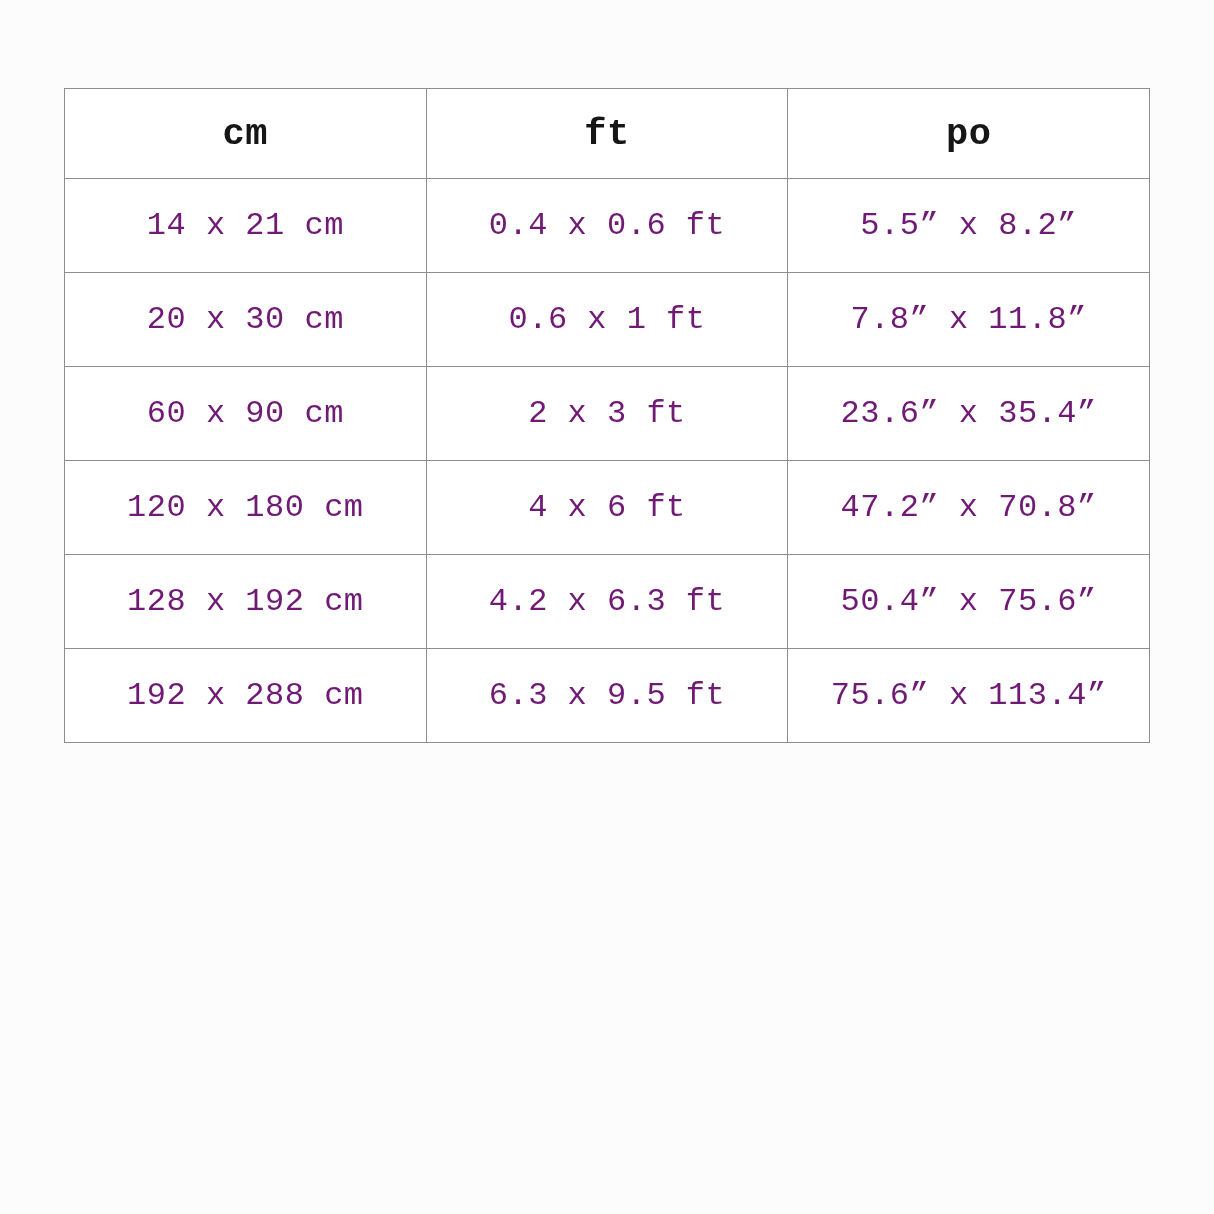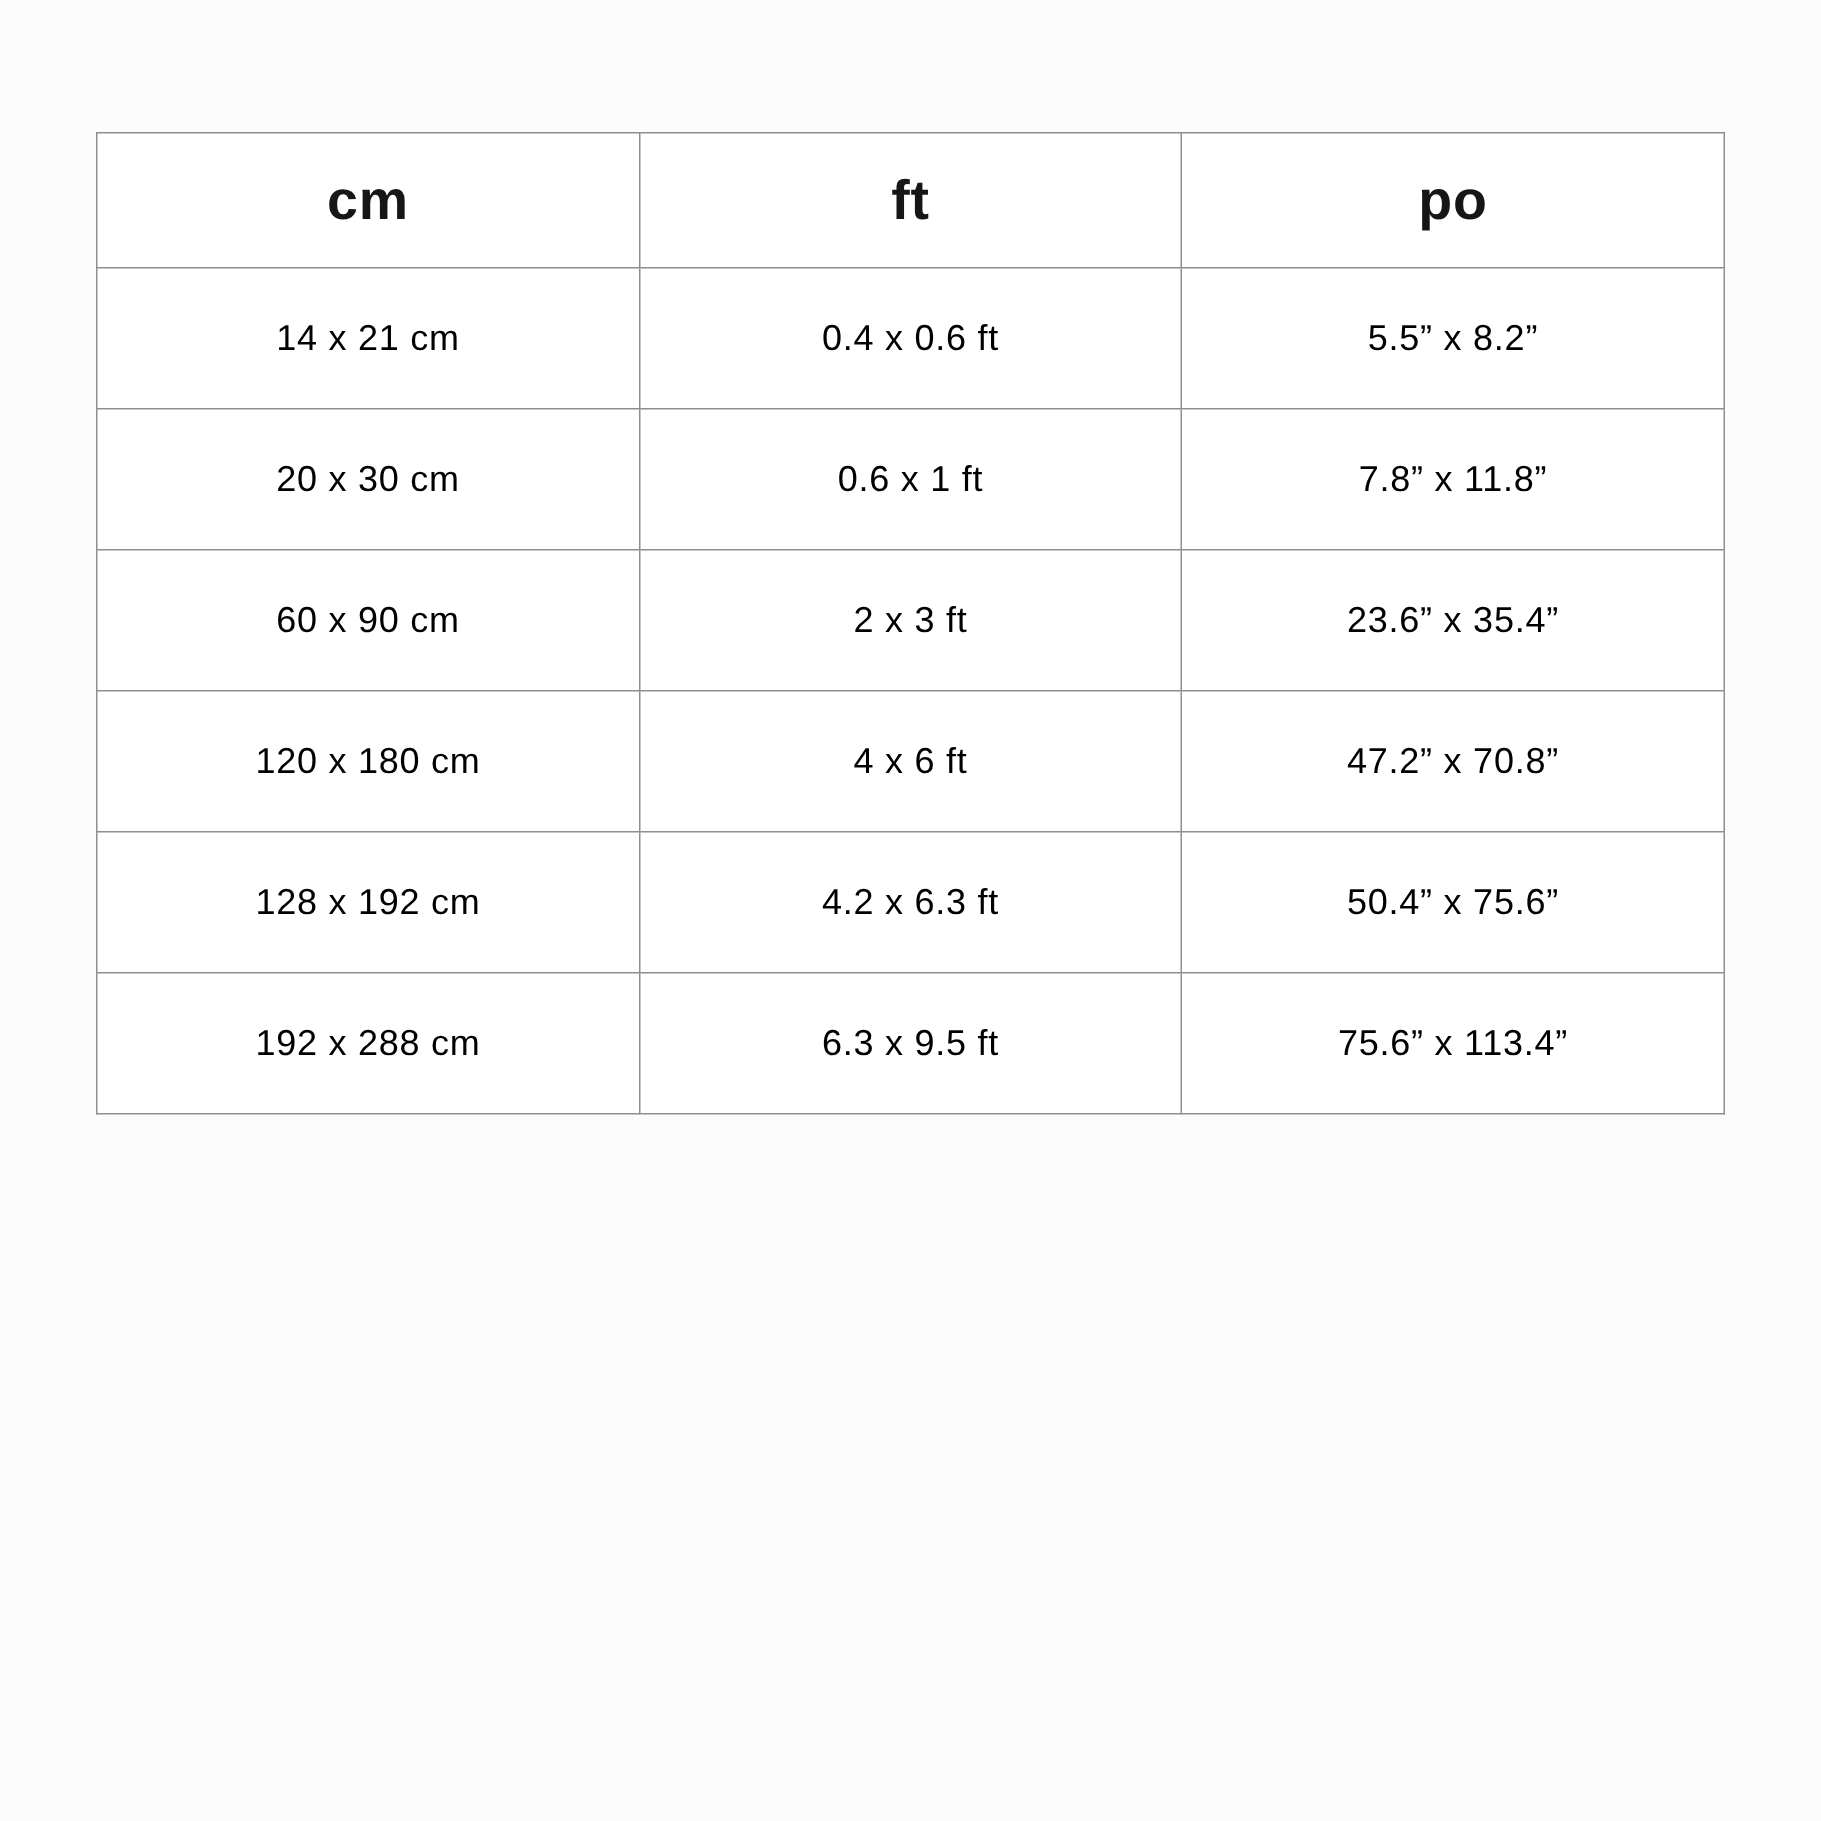--- a/index.html
+++ b/index.html
@@ -26,32 +26,33 @@
     table-layout: fixed;
     background: #ffffff;
   }
   table.size-table th,
   table.size-table td {
     border: 1px solid #8e8e8e;
     text-align: center;
     vertical-align: middle;
     padding: 0;
     letter-spacing: 0.5px;
+    font-family: Liberation Mono, monospace;
   }
   table.size-table th {
     height: 89px;
     font-size: 37px;
     font-weight: 700;
     color: #161616;
   }
   table.size-table td {
     height: 93px;
-    font-size: 24px;
+    font-size: 32px;
     font-weight: 400;
-    color: #000000;
+    color: #701a75;
   }
 </style>
 </head>
 <body>
 
 <div class="page">
   <table class="size-table">
     <thead>
       <tr>
         <th>cm</th>

